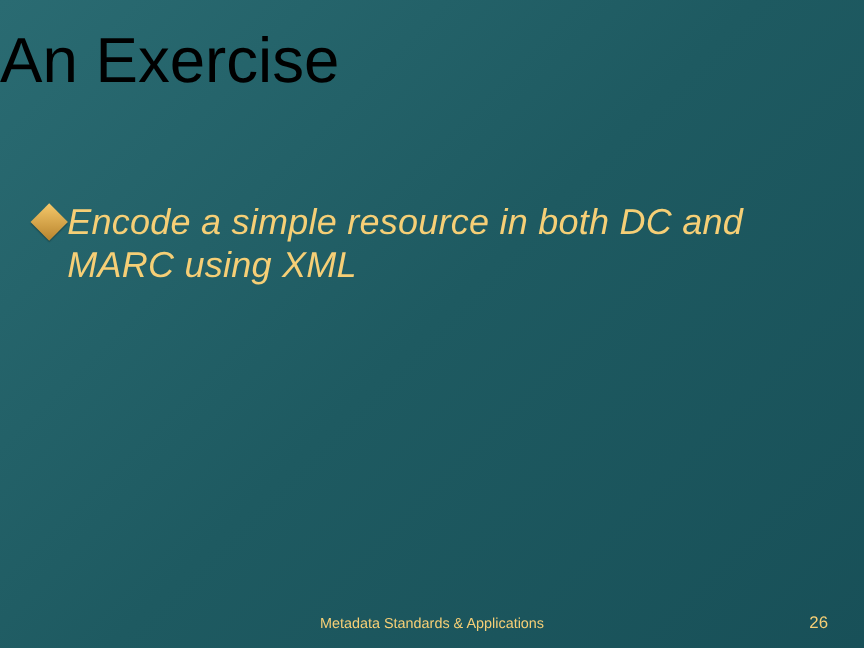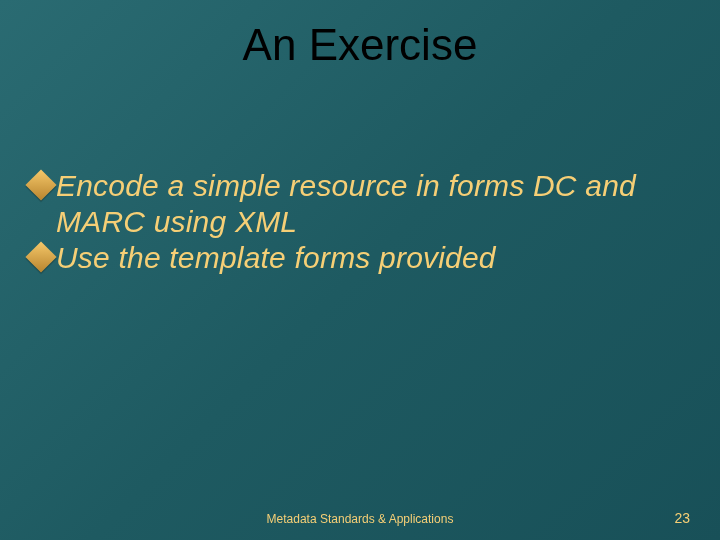--- a/index.html
+++ b/index.html
@@ -14,22 +14,22 @@
     height: 540px;
     background: linear-gradient(135deg, #2a6b72 0%, #1e5a61 50%, #185058 100%);
     position: relative;
     font-family: Arial, Helvetica, sans-serif;
   }
   .title {
     position: absolute;
     top: 20px;
     left: 0;
     right: 0;
-    text-align: center;
-    font-size: 44px;
+    text-align: left;
+    font-size: 53px;
     font-weight: 400;
     color: #000000;
     font-family: Arial, Helvetica, sans-serif;
   }
   .bullets {
     position: absolute;
     top: 168px;
     left: 30px;
     right: 40px;
   }
@@ -79,24 +79,20 @@
 </head>
 <body>
 
 <div class="slide">
 
   <div class="title">An Exercise</div>
 
   <div class="bullets">
     <div class="bullet-row">
       <div class="bullet-icon"></div>
-      <div class="bullet-text">Encode a simple resource in forms DC and MARC using XML</div>
-    </div>
-    <div class="bullet-row">
-      <div class="bullet-icon"></div>
-      <div class="bullet-text">Use the template forms provided</div>
+      <div class="bullet-text">Encode a simple resource in both DC and MARC using XML</div>
     </div>
   </div>
 
   <div class="footer">Metadata Standards &amp; Applications</div>
-  <div class="page-number">23</div>
+  <div class="page-number">26</div>
 
 </div>
 
 </body></html>

